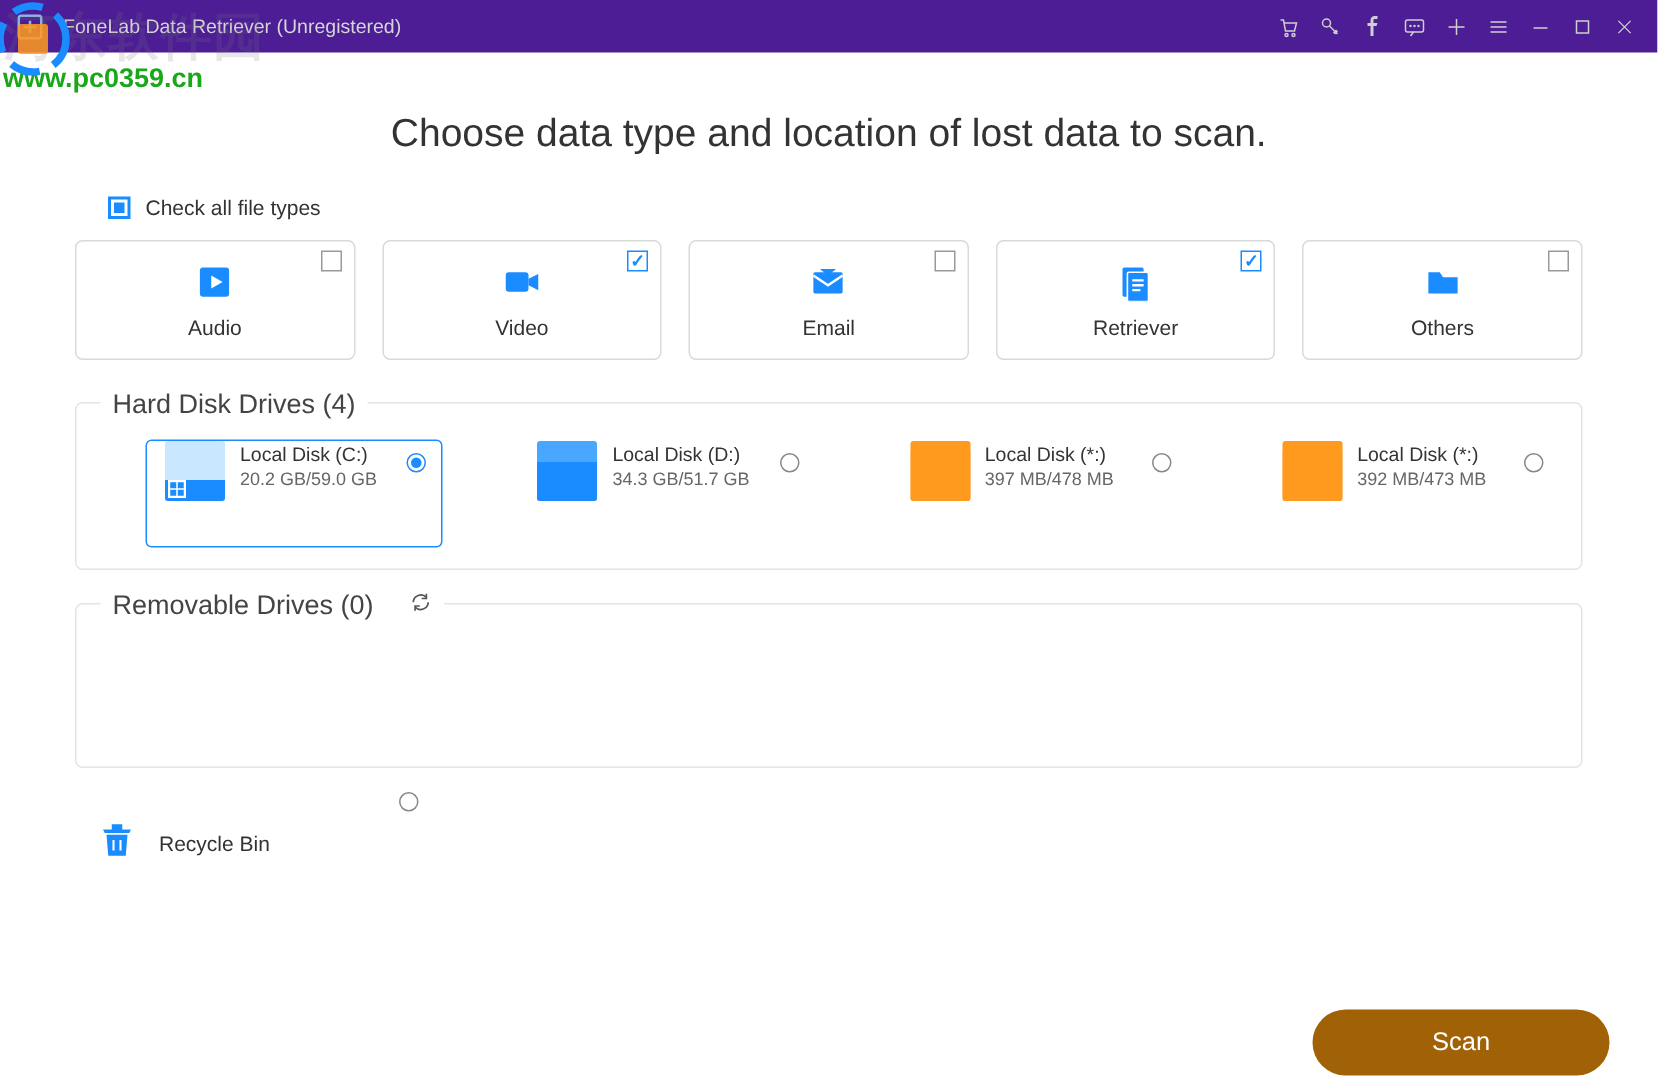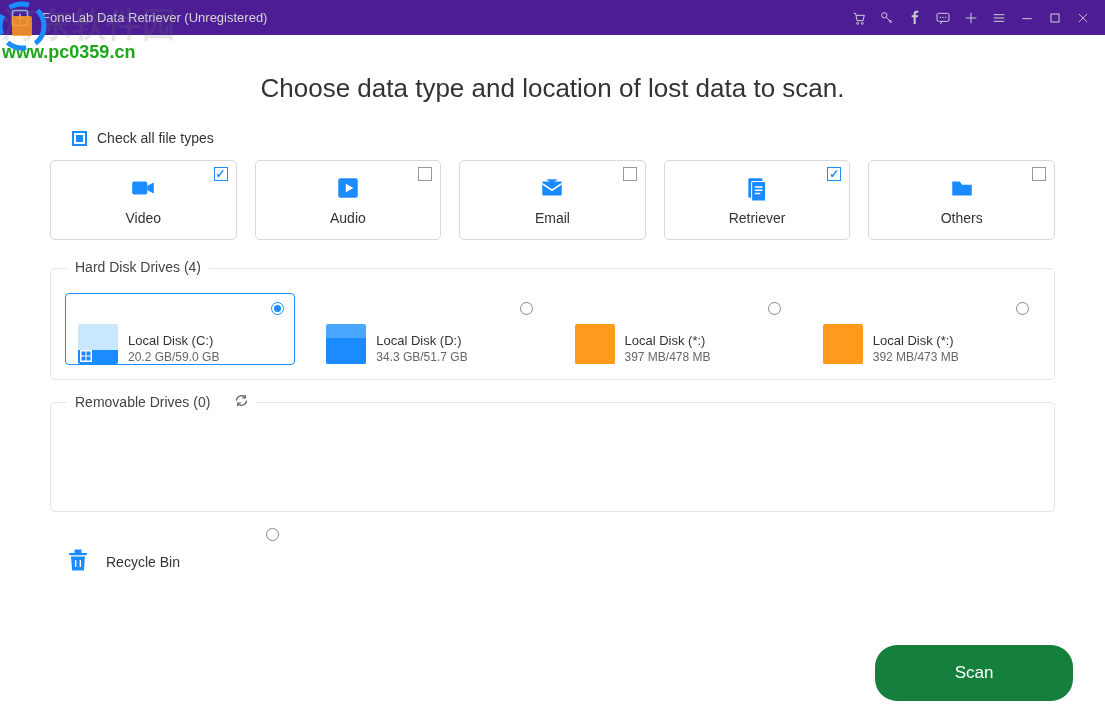--- a/index.html
+++ b/index.html
@@ -32,44 +32,44 @@
 .ft-card { flex: 1; height: 80px; border: 1px solid #d9d9d9; border-radius: 5px; position: relative; display: flex; flex-direction: column; align-items: center; justify-content: center; gap: 8px; cursor: pointer; }
 .ft-card .ft-cb { position: absolute; top: 6px; right: 8px; width: 14px; height: 14px; border: 1.5px solid #999; background: #fff; display: flex; align-items: center; justify-content: center; }
 .ft-card .ft-cb.checked { border-color: #1a8cff; }
 .ft-card .ft-cb.checked::after { content: "✓"; color: #1a8cff; font-size: 12px; line-height: 1; font-weight: 700; }
 .ft-card .ft-icon { width: 28px; height: 28px; display: flex; align-items: center; justify-content: center; }
 .ft-card .ft-icon svg { fill: #1a8cff; }
 .ft-card .ft-label { font-size: 14px; color: #333; }
 
 
 .grp { border: 1px solid #e4e4e4; border-radius: 5px; position: relative; margin-bottom: 22px; padding: 24px 14px 14px 14px; }
-.grp .grp-title { position: absolute; top: -10px; left: 16px; background: #fff; padding: 0 8px; font-size: 14px; color: #444; display: flex; align-items: center; gap: 10px; }
+.grp .grp-title { position: absolute; top: -10px; left: 16px; background: #fff; padding: 0 8px; font-size: 18px; color: #444; display: flex; align-items: center; gap: 10px; }
 .grp .grp-title .refresh { cursor: pointer; color: #555; }
 .grp .grp-title .refresh svg { width: 15px; height: 15px; stroke: #555; fill: none; stroke-width: 1.8; }
 .grp.empty { min-height: 110px; }
 .grp.removable .grp-title { gap: 24px; }
 
 .drives { display: flex; gap: 18px; }
-.drive { flex: 1; height: 72px; border: 1px solid transparent; border-radius: 4px; position: relative; display: flex; align-items: flex-end; padding: 0 12px; cursor: pointer; }
+.drive { flex: 1; height: 72px; border: 1px solid transparent; border-radius: 4px; position: relative; display: flex; align-items: flex-start; padding: 0 12px; cursor: pointer; margin-left: 32px; }
 .drive.selected { border-color: #1a8cff; }
 .drive .radio { position: absolute; top: 8px; right: 10px; width: 13px; height: 13px; border: 1.5px solid #888; border-radius: 50%; background: #fff; display: flex; align-items: center; justify-content: center; }
 .drive.selected .radio { border-color: #1a8cff; }
 .drive.selected .radio::after { content: ""; width: 7px; height: 7px; background: #1a8cff; border-radius: 50%; }
 .drive .dicon { width: 40px; height: 40px; margin-right: 10px; position: relative; border-radius: 2px; overflow: hidden; }
 .drive .dname { font-size: 13px; color: #333; line-height: 1.4; }
 .drive .dsize { font-size: 12px; color: #666; }
 
 
 .recycle-row { position: relative; display: flex; align-items: center; gap: 14px; margin: 8px 0 0 14px; height: 56px; }
 .recycle-row .bin-icon svg { width: 28px; height: 28px; fill: #1a8cff; }
 .recycle-row .rlabel { font-size: 14px; color: #333; }
 .recycle-row .radio { position: absolute; top: -6px; left: 202px; width: 13px; height: 13px; border: 1.5px solid #888; border-radius: 50%; background: #fff; }
 
 
-.scan-btn { position: absolute; right: 32px; bottom: 24px; width: 198px; height: 56px; background: #15803d; border: none; border-radius: 22px; color: #fff; font-size: 17px; cursor: pointer; }
+.scan-btn { position: absolute; right: 32px; bottom: 8px; width: 198px; height: 44px; background: #a16207; border: none; border-radius: 22px; color: #fff; font-size: 17px; cursor: pointer; }
 </style>
 </head>
 <body>
 
 <div class="watermark">
   <div class="wm-logo">
     <svg width="56" height="56" viewBox="0 0 56 56">
       <circle cx="28" cy="28" r="22" fill="none" stroke="#1a8cff" stroke-width="5" stroke-dasharray="20 10"></circle>
       <rect x="18" y="18" width="20" height="20" fill="#ff9a1f" opacity="0.85" rx="2"></rect>
     </svg>
@@ -146,38 +146,38 @@
 
   <div class="checkall">
     <span class="cbox">
         <span class="inner"></span>
       </span>
     <span>Check all file types</span>
   </div>
 
   <div class="filetypes" id="filetypes">
       <div class="ft-card">
+        <span class="ft-cb"></span>
+        <span class="ft-icon">
+          <svg width="26" height="26" viewBox="0 0 24 24">
+            <rect x="3" y="3" width="18" height="18" rx="2"></rect>
+            <path d="M10 8v8l7-4z" fill="#fff"></path>
+          </svg>
+        </span>
+        <span class="ft-label">Audio</span>
+      </div>
+      <div class="ft-card">
         <span class="ft-cb checked"></span>
         <span class="ft-icon">
           <svg width="26" height="26" viewBox="0 0 24 24">
             <rect x="2" y="6" width="14" height="12" rx="2"></rect>
             <path d="M16 10l6-3v10l-6-3z"></path>
           </svg>
         </span>
         <span class="ft-label">Video</span>
-      </div>
-      <div class="ft-card">
-        <span class="ft-cb"></span>
-        <span class="ft-icon">
-          <svg width="26" height="26" viewBox="0 0 24 24">
-            <rect x="3" y="3" width="18" height="18" rx="2"></rect>
-            <path d="M10 8v8l7-4z" fill="#fff"></path>
-          </svg>
-        </span>
-        <span class="ft-label">Audio</span>
       </div>
       <div class="ft-card">
         <span class="ft-cb"></span>
         <span class="ft-icon">
           <svg width="26" height="26" viewBox="0 0 24 24">
             <rect x="3" y="6" width="18" height="13" rx="1"></rect>
             <path d="M3 8l9 6 9-6" fill="none" stroke="#fff" stroke-width="1.5"></path>
             <path d="M7 4h10l-5 4z"></path>
           </svg>
         </span>

